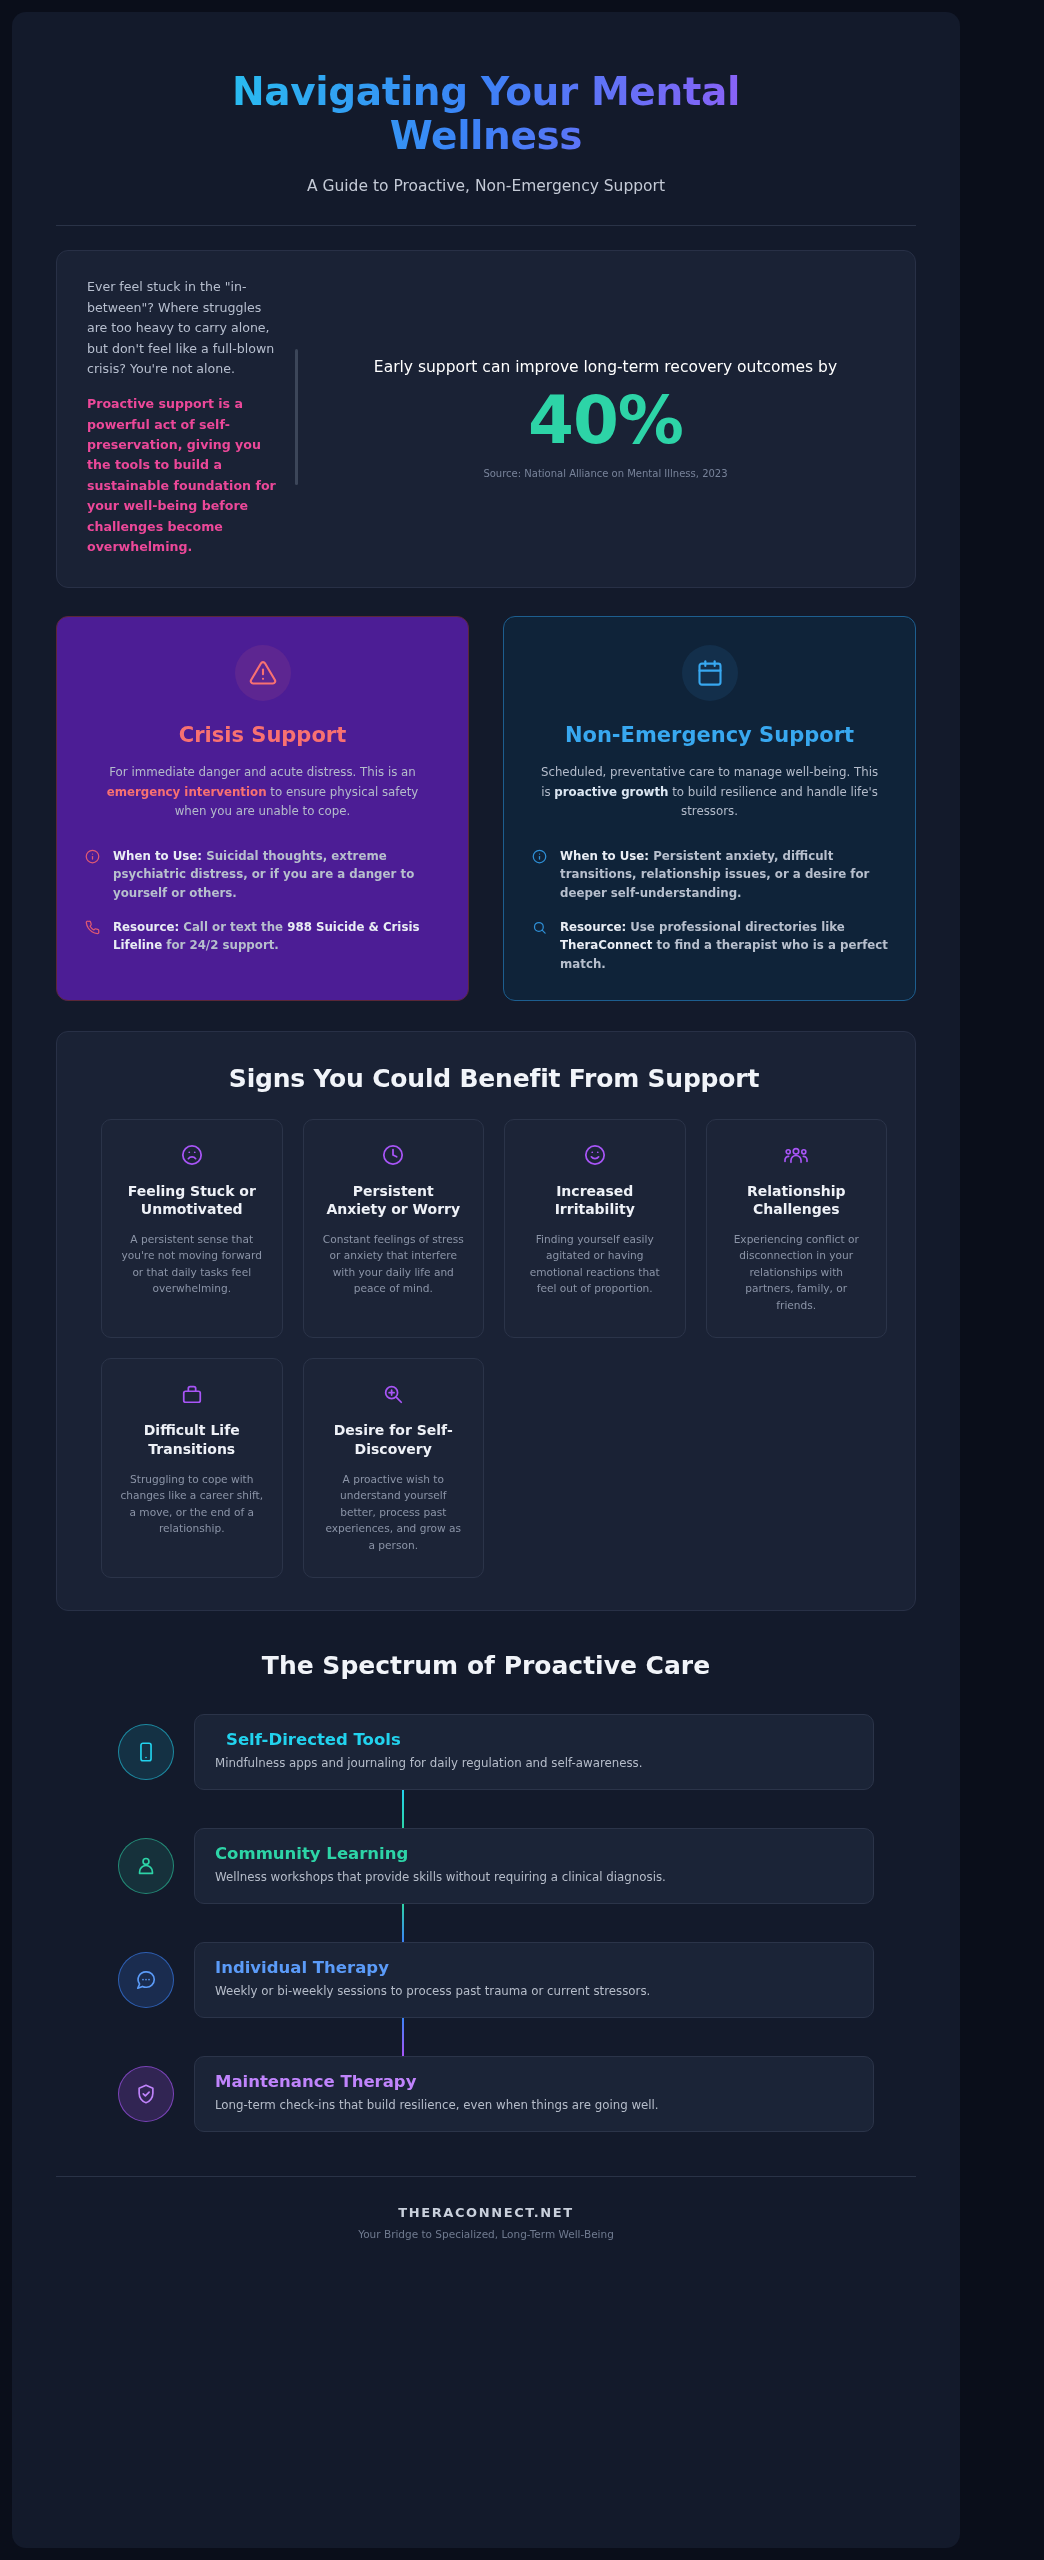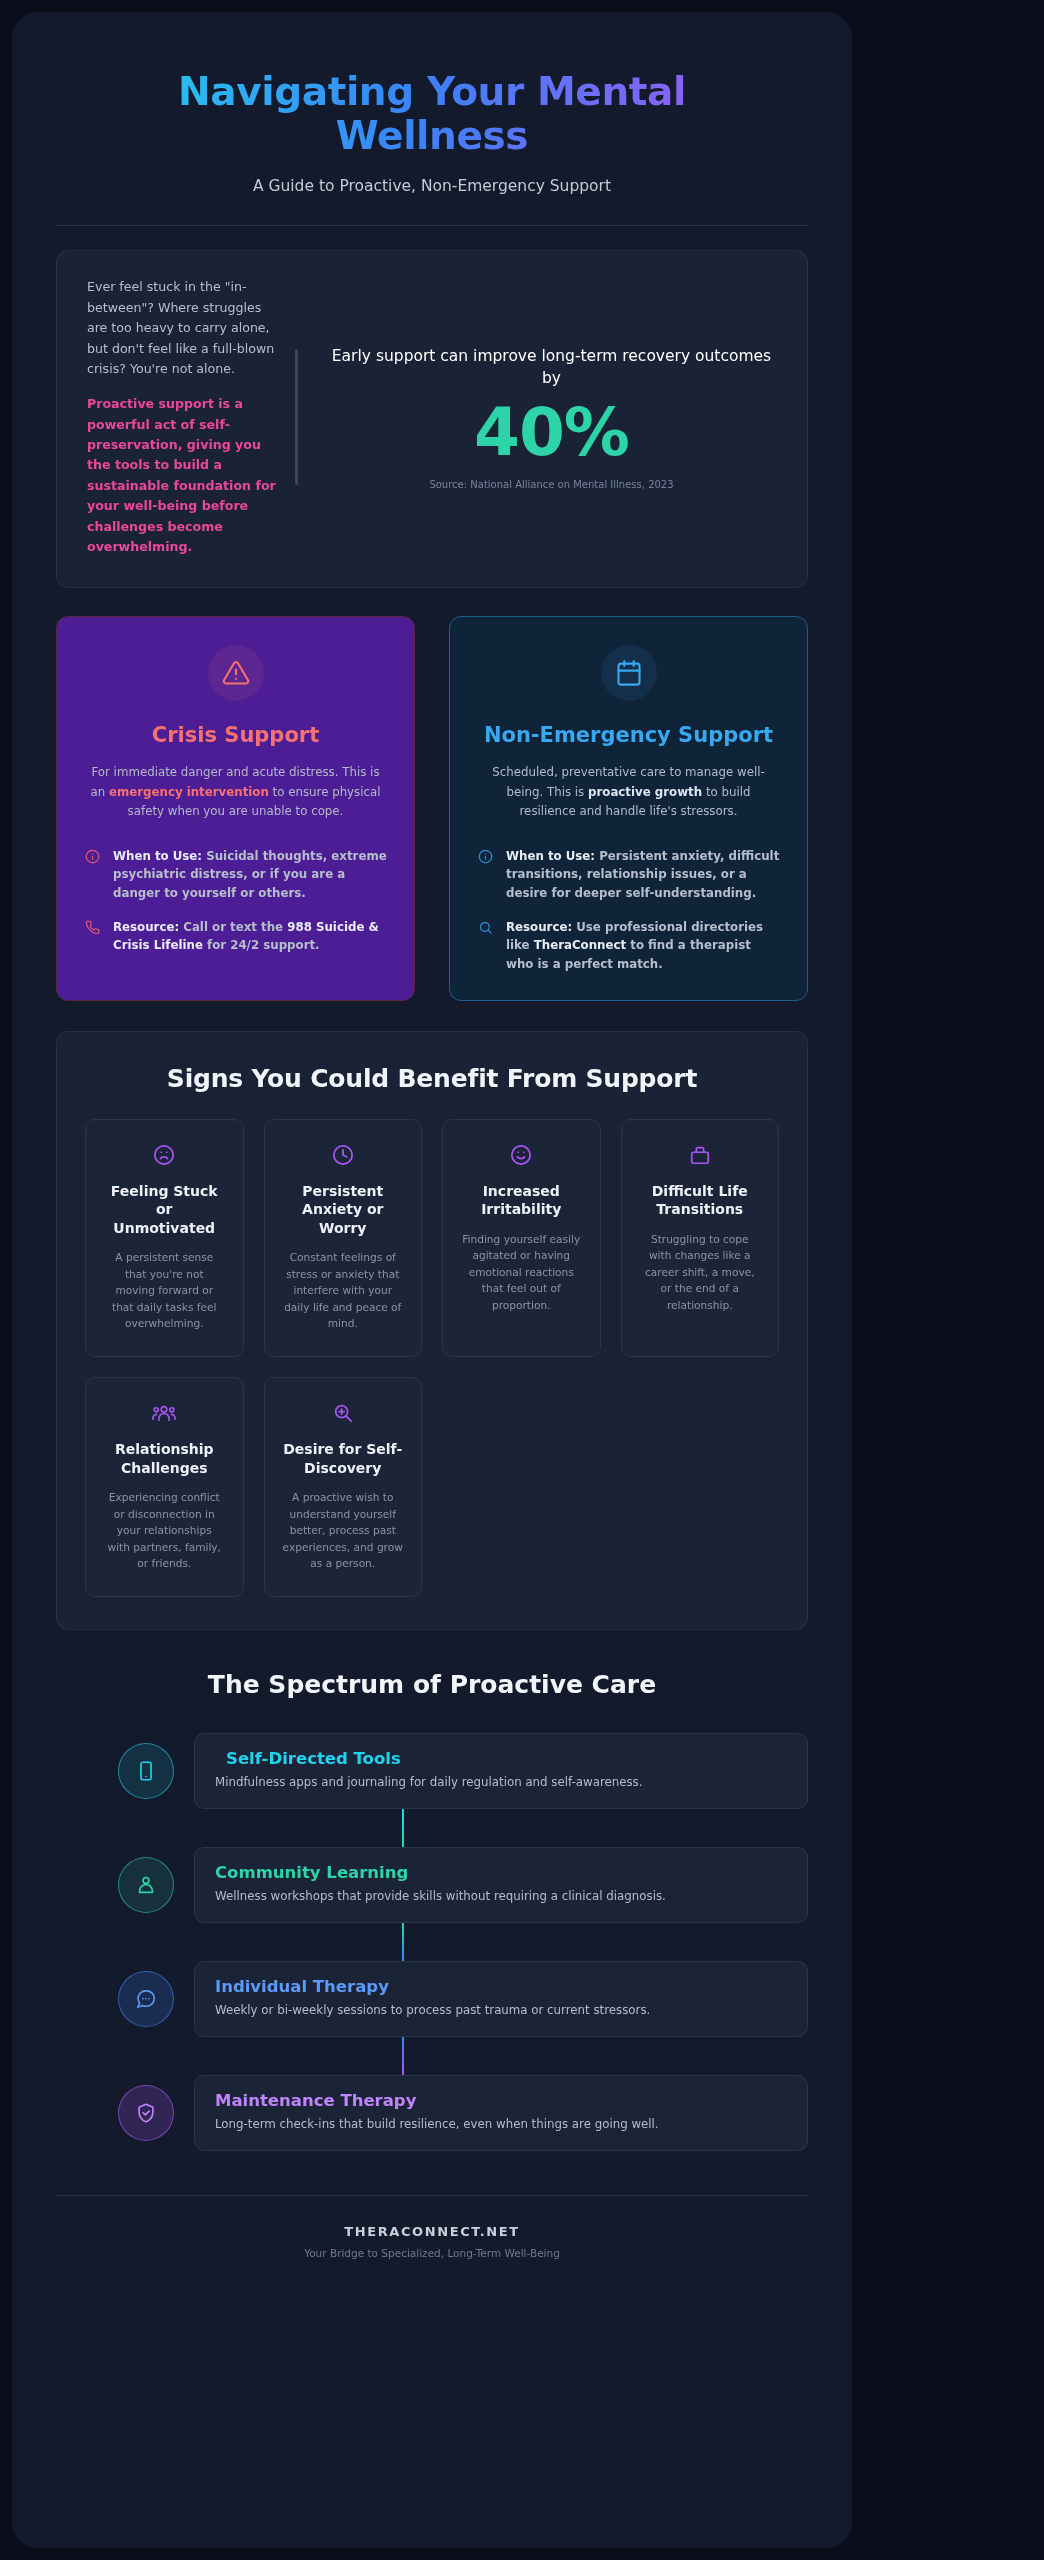--- a/index.html
+++ b/index.html
@@ -5,24 +5,24 @@
   * { box-sizing: border-box; margin: 0; padding: 0; }
   html, body {
     width: 1044px;
     background: #0a0e1a;
     font-family: "DejaVu Sans", sans-serif;
   }
   body {
     padding: 12px;
   }
   .page {
-    width: 840px;
+    width: 948px;
     min-height: 2536px;
     background: #131a2b;
-    border-radius: 26px;
+    border-radius: 14px;
     padding: 40px 44px 0 44px;
     position: relative;
     overflow: hidden;
   }
 
   
   .header { padding: 18px 0 0 0; text-align: center; }
   .main-title {
     font-size: 39px;
     font-weight: bold;
@@ -158,21 +158,21 @@
     color: #b7bfcd;
   }
   .bullet-text b { color: #e9edf4; }
 
   
   .signs-section {
     margin-top: 30px;
     background: #1a2235;
     border: 1px solid #283046;
     border-radius: 12px;
-    padding: 32px 28px 32px 28px;
+    padding: 32px 28px 32px 44px;
   }
   .section-heading {
     text-align: center;
     font-size: 25px;
     font-weight: bold;
     color: #f1f4f9;
     margin-bottom: 26px;
     letter-spacing: -0.2px;
   }
   .signs-grid {
@@ -383,46 +383,46 @@
               <line x1="9" y1="9" x2="9.01" y2="9"></line>
               <line x1="15" y1="9" x2="15.01" y2="9"></line>
             </svg>
         </div>
         <div class="sign-title">Increased Irritability</div>
         <div class="sign-desc">Finding yourself easily agitated or having emotional reactions that feel out of proportion.</div>
       </div>
 
       <div class="sign-card">
         <div class="sign-icon">
-          <svg width="22" height="22" viewBox="0 0 24 24" fill="none" stroke="#a855f7" stroke-width="1.9" stroke-linecap="round" stroke-linejoin="round">
-              <rect x="3" y="9" width="18" height="12" rx="2"></rect>
-              <path d="M8 9V6a2 2 0 0 1 2-2h4a2 2 0 0 1 2 2v3"></path>
-            </svg>
-        </div>
-        <div class="sign-title">Difficult Life Transitions</div>
-        <div class="sign-desc">Struggling to cope with changes like a career shift, a move, or the end of a relationship.</div>
-      </div>
-
-      <div class="sign-card">
-        <div class="sign-icon">
           <svg width="24" height="22" viewBox="0 0 26 24" fill="none" stroke="#a855f7" stroke-width="1.8" stroke-linecap="round" stroke-linejoin="round">
               <circle cx="13" cy="8" r="3"></circle>
               <path d="M7.5 20v-2a5.5 5.5 0 0 1 11 0v2"></path>
               <circle cx="4.5" cy="8.5" r="2.2"></circle>
               <path d="M1 19v-1.5a4 4 0 0 1 4-4"></path>
               <circle cx="21.5" cy="8.5" r="2.2"></circle>
               <path d="M25 19v-1.5a4 4 0 0 0-4-4"></path>
             </svg>
         </div>
         <div class="sign-title">Relationship Challenges</div>
         <div class="sign-desc">Experiencing conflict or disconnection in your relationships with partners, family, or friends.</div>
       </div>
 
       <div class="sign-card">
         <div class="sign-icon">
+          <svg width="22" height="22" viewBox="0 0 24 24" fill="none" stroke="#a855f7" stroke-width="1.9" stroke-linecap="round" stroke-linejoin="round">
+              <rect x="3" y="9" width="18" height="12" rx="2"></rect>
+              <path d="M8 9V6a2 2 0 0 1 2-2h4a2 2 0 0 1 2 2v3"></path>
+            </svg>
+        </div>
+        <div class="sign-title">Difficult Life Transitions</div>
+        <div class="sign-desc">Struggling to cope with changes like a career shift, a move, or the end of a relationship.</div>
+      </div>
+
+      <div class="sign-card">
+        <div class="sign-icon">
           <svg width="22" height="22" viewBox="0 0 24 24" fill="none" stroke="#a855f7" stroke-width="1.9" stroke-linecap="round">
               <circle cx="10.5" cy="10.5" r="6.5"></circle>
               <line x1="15.5" y1="15.5" x2="21" y2="21"></line>
               <line x1="10.5" y1="7.8" x2="10.5" y2="13.2"></line>
               <line x1="7.8" y1="10.5" x2="13.2" y2="10.5"></line>
             </svg>
         </div>
         <div class="sign-title">Desire for Self-Discovery</div>
         <div class="sign-desc">A proactive wish to understand yourself better, process past experiences, and grow as a person.</div>
       </div>

